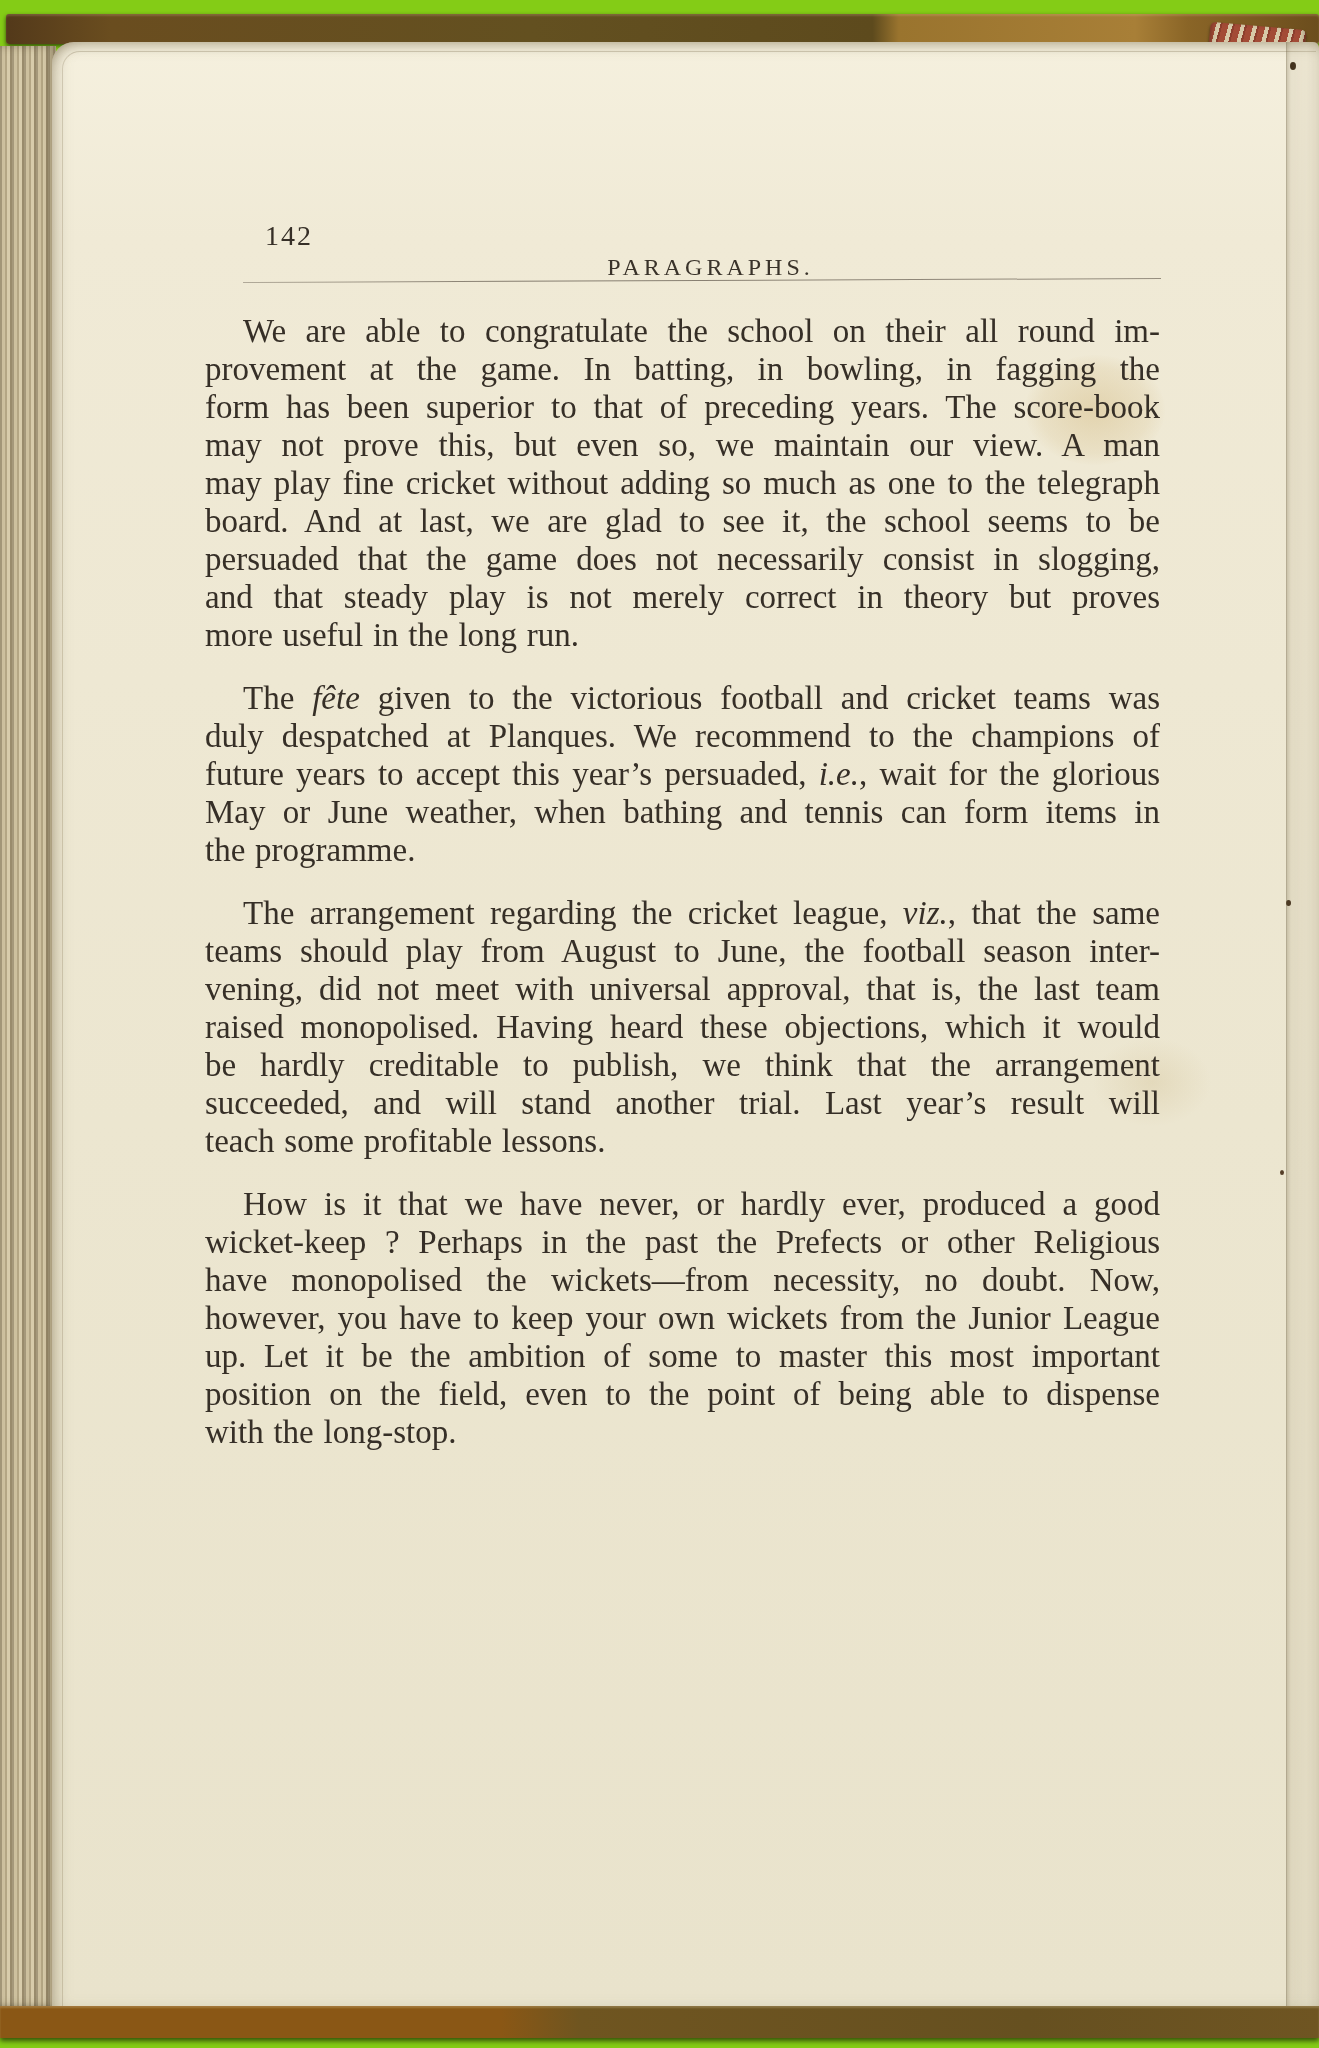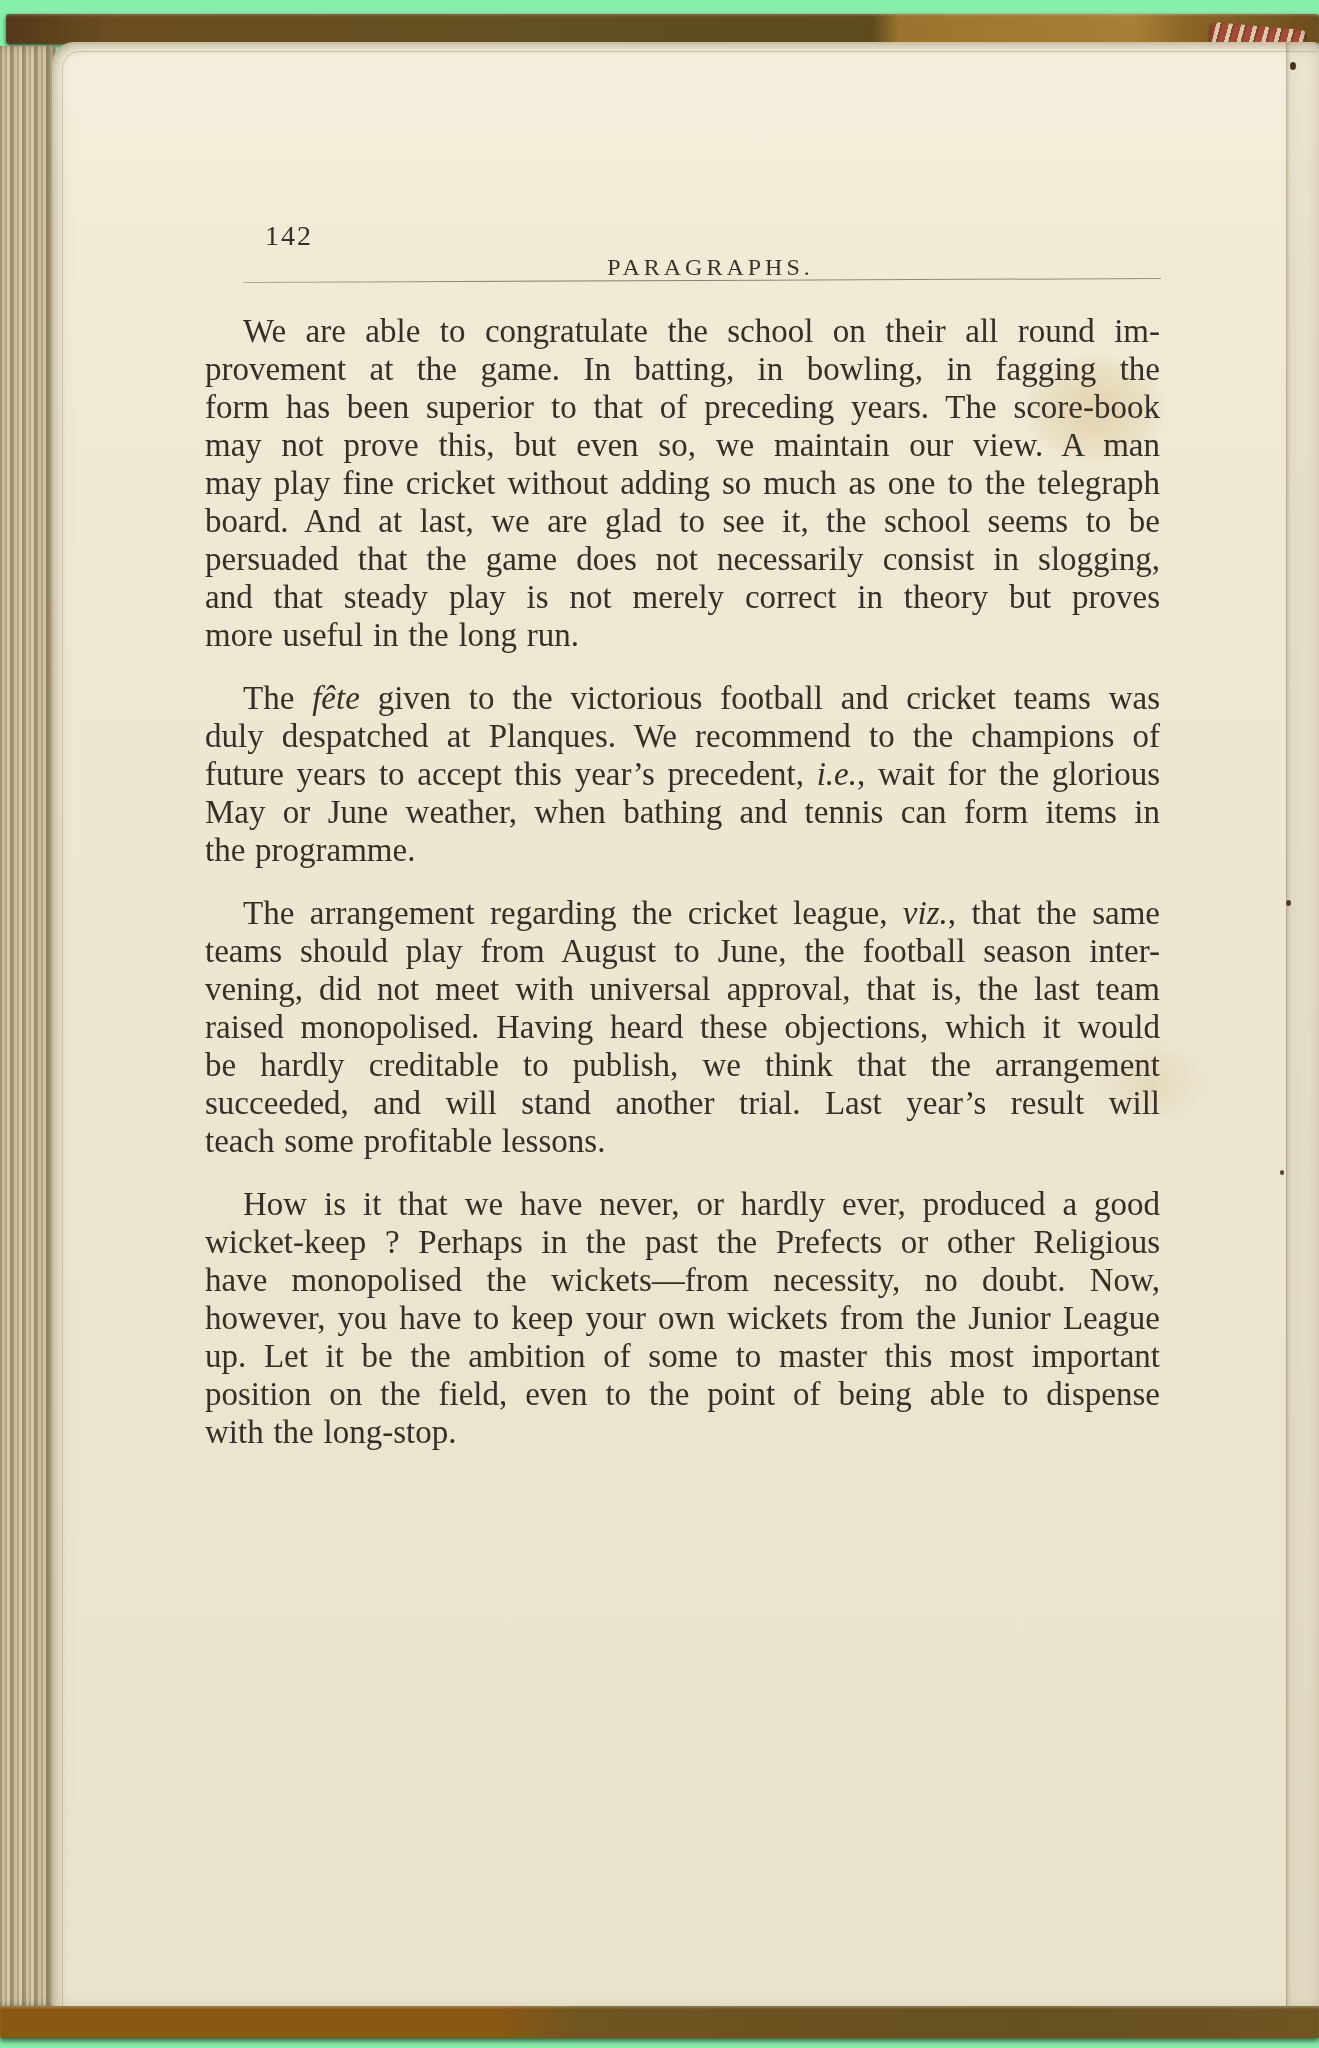--- a/index.html
+++ b/index.html
@@ -1,18 +1,18 @@
 <!DOCTYPE html>
 <html><head>
 <meta charset="utf-8">
 <style>
   html, body { margin:0; padding:0; background:#0b0a08; }
   #stage {
     position:relative; width:1319px; height:2048px;
-    background:#86efac; overflow:hidden;
+    background:#84cc16; overflow:hidden;
     font-family:"Liberation Serif", serif;
   }
 
   
   .cover-top {
     position:absolute; left:6px; right:0; top:14px; height:30px;
     border-radius:3px;
     background:linear-gradient(90deg,#53391a 0%, #6a4d1f 8%, #635020 40%, #5d4a1d 66%,
                #9a742e 68%, #a87f37 86%, #8a6527 90%, #6b4d1d 100%);
     box-shadow:0 2px 4px rgba(0,0,0,.65), inset 0 2px 2px rgba(255,230,170,.18);
@@ -131,21 +131,21 @@
             <div class="line"><span>may not prove this, but even so, we maintain our view.  A man</span></div>
             <div class="line"><span>may play fine cricket without adding so much as one to the telegraph</span></div>
             <div class="line"><span>board.  And at last, we are glad to see it, the school seems to be</span></div>
             <div class="line"><span>persuaded that the game does not necessarily consist in slogging,</span></div>
             <div class="line"><span>and that steady play is not merely correct in theory but proves</span></div>
             <div class="line lastline"><span>more useful in the long run.</span></div>
           </div>
           <div class="paragraph">
             <div class="line"><span>The </span><em>fête</em><span> given to the victorious football and cricket teams was</span></div>
             <div class="line"><span>duly despatched at Planques.  We recommend to the champions of</span></div>
-            <div class="line"><span>future years to accept this year’s precedent, </span><em>i.e.</em><span>, wait for the glorious</span></div>
+            <div class="line"><span>future years to accept this year’s persuaded, </span><em>i.e.</em><span>, wait for the glorious</span></div>
             <div class="line"><span>May or June weather, when bathing and tennis can form items in</span></div>
             <div class="line lastline"><span>the programme.</span></div>
           </div>
           <div class="paragraph">
             <div class="line"><span>The arrangement regarding the cricket league, </span><em>viz.</em><span>, that the same</span></div>
             <div class="line"><span>teams should play from August to June, the football season inter-</span></div>
             <div class="line"><span>vening, did not meet with universal approval, that is, the last team</span></div>
             <div class="line"><span>raised monopolised.  Having heard these objections, which it would</span></div>
             <div class="line"><span>be hardly creditable to publish, we think that the arrangement</span></div>
             <div class="line"><span>succeeded, and will stand another trial.  Last year’s result will</span></div>

